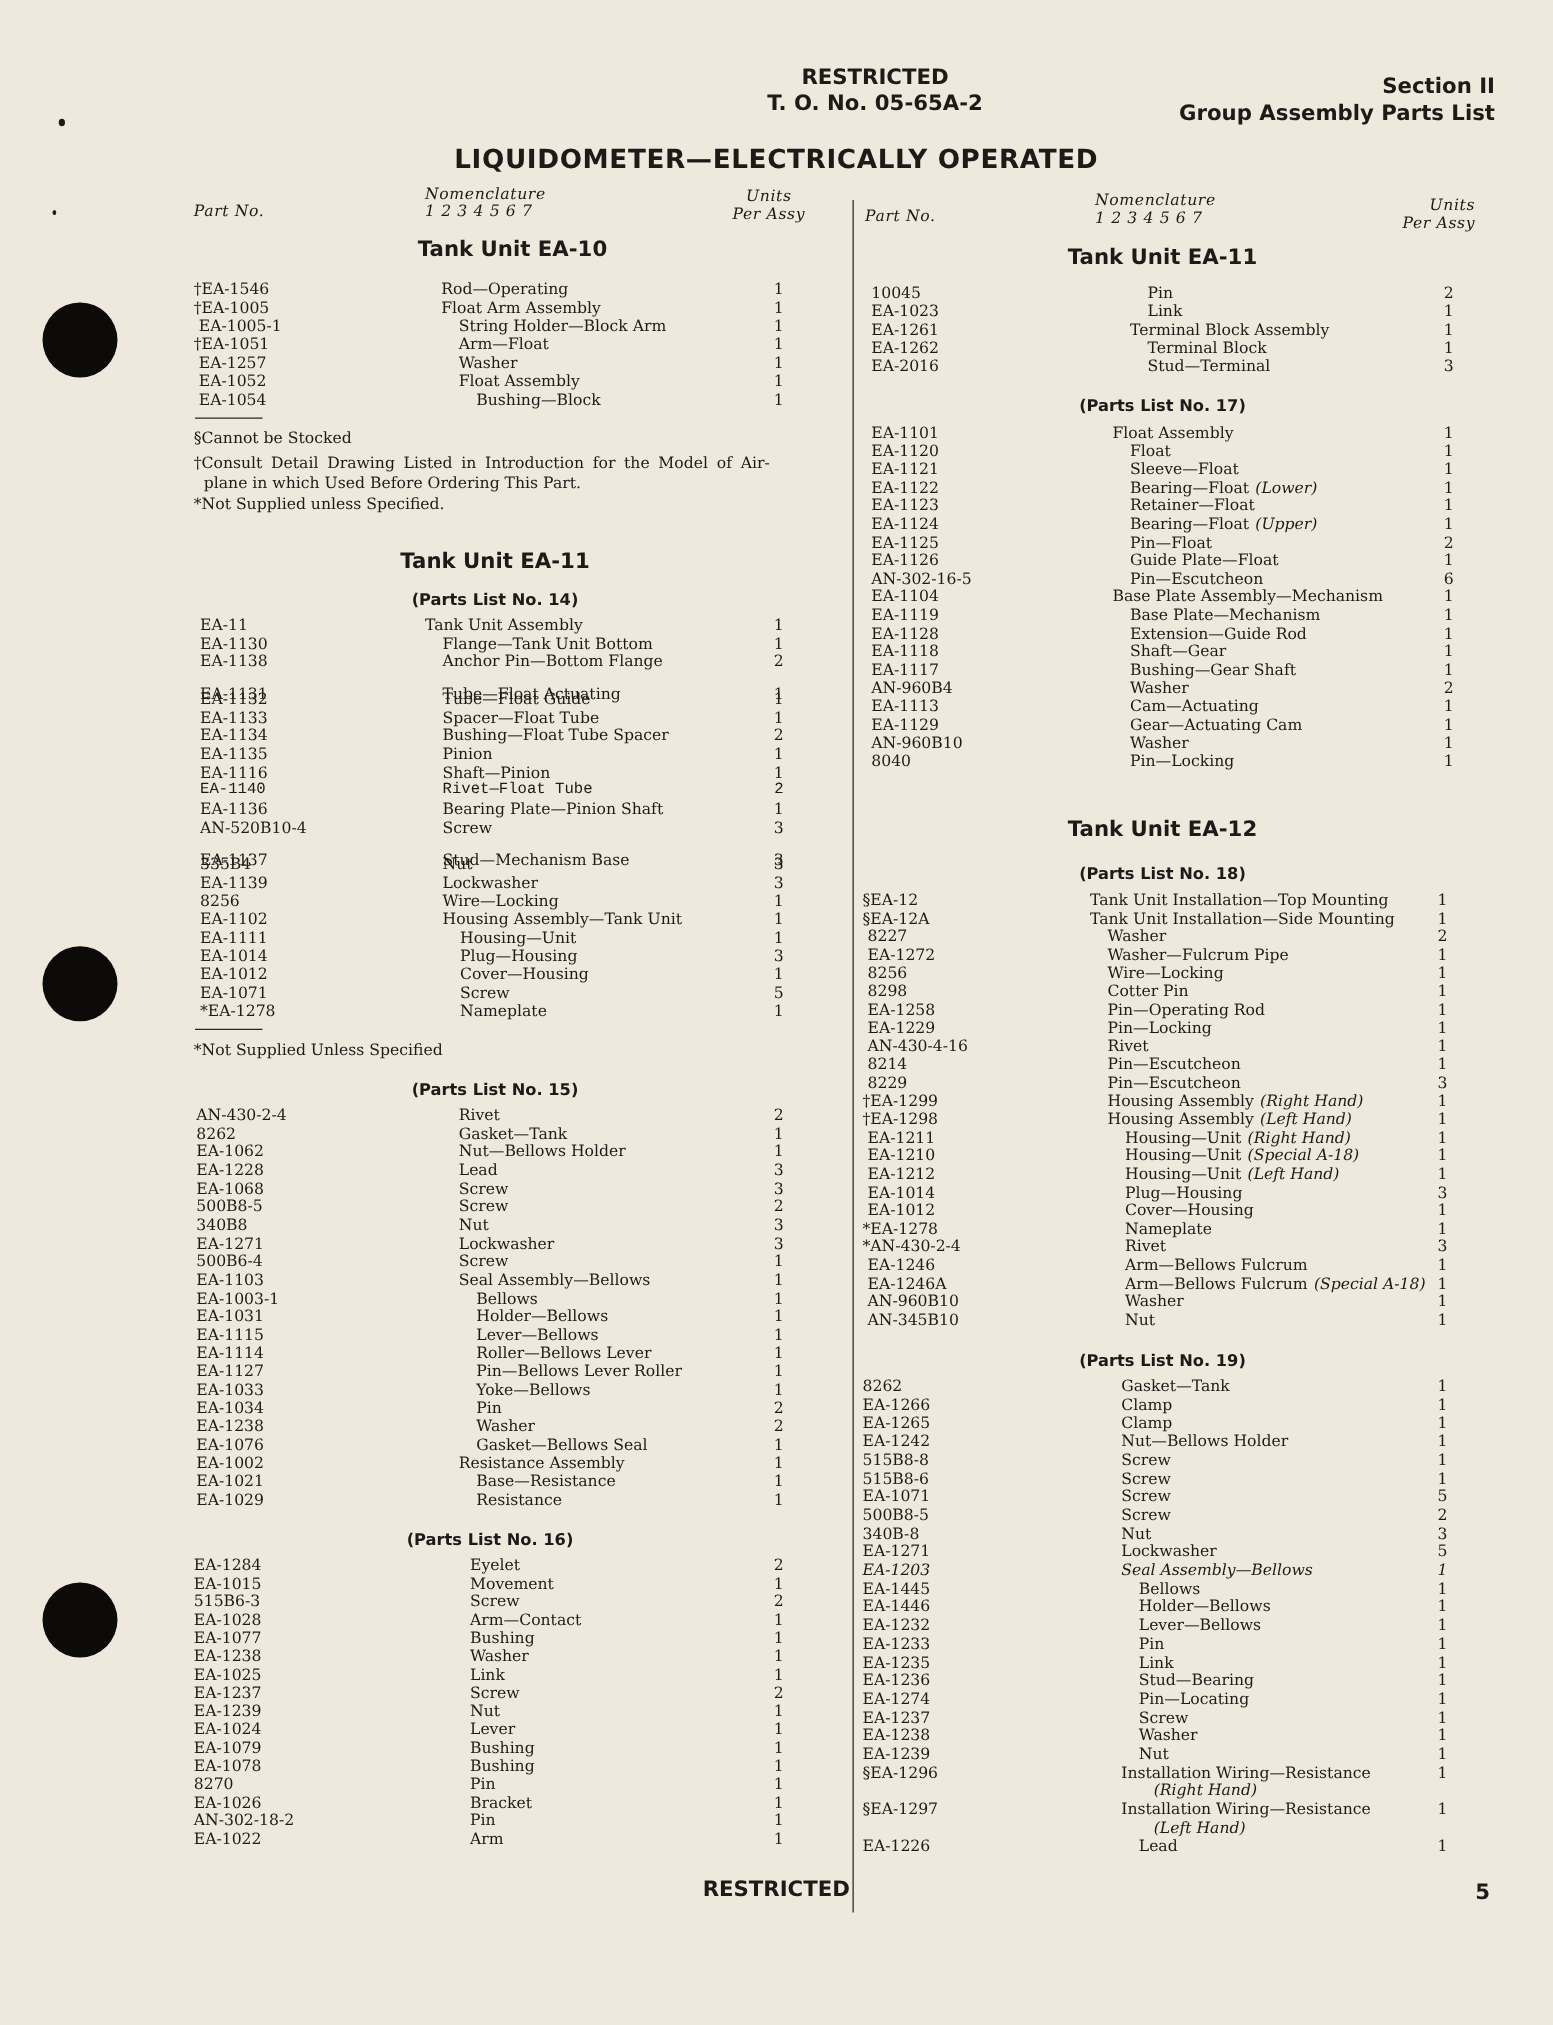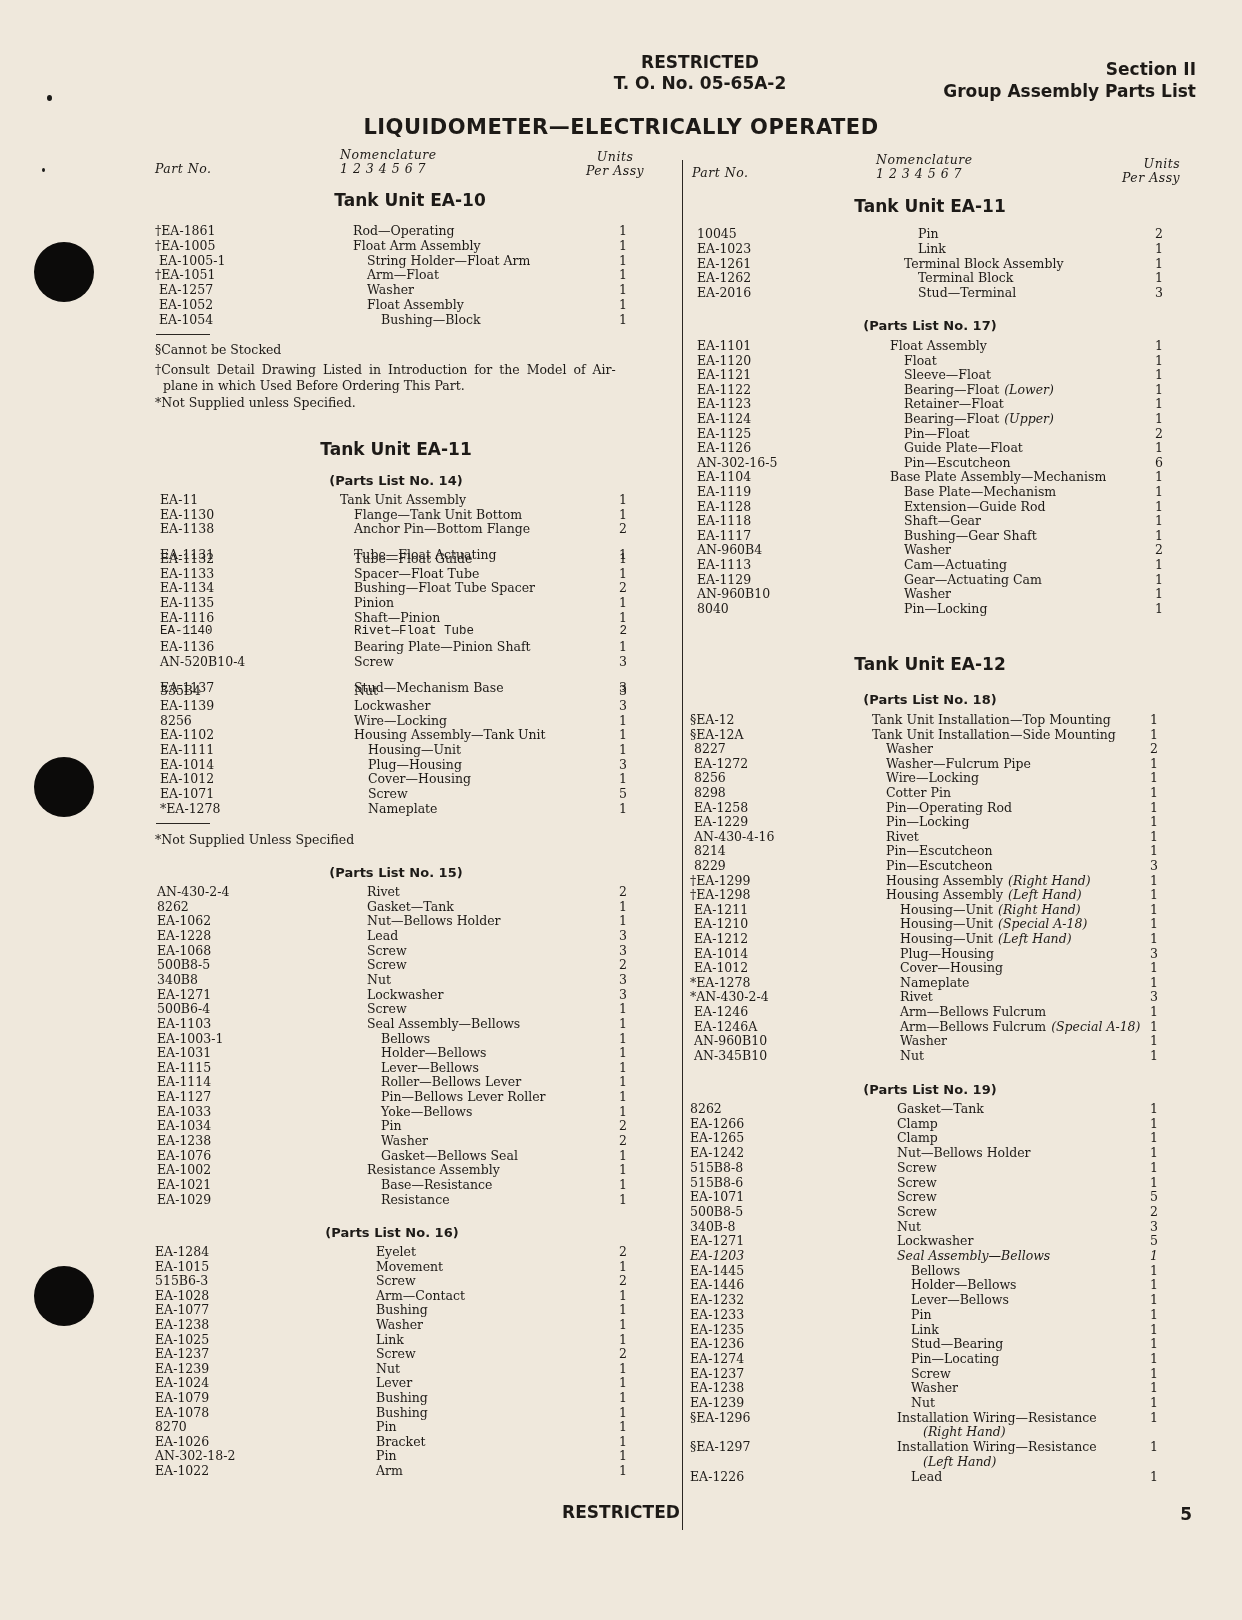--- a/index.html
+++ b/index.html
@@ -62,32 +62,32 @@
 <div class="colhdr" style="left:1122px;top:157px;text-align:right;">
   <div>Units</div>
   <div>Per Assy</div>
 </div>
 
 <div class="divider"></div>
 
 <div class="sec-title sans" style="left:280px;width:260px;top:190px;">Tank Unit EA-10</div>
 <div id="left-ea10">
     <div class="row" style="left: 155px; top: 223px; width: 472px;">
-      <span class="pn" style="left: 0px;">†EA-1861</span>
+      <span class="pn" style="left: 0px;">†EA-1546</span>
       <span class="nm" style="left: 198px;"><span>Rod—Operating</span></span>
       <span class="q" style="left: 452px;">1</span>
     </div>
     <div class="row" style="left: 155px; top: 237.8px; width: 472px;">
       <span class="pn" style="left: 0px;">†EA-1005</span>
       <span class="nm" style="left: 198px;"><span>Float Arm Assembly</span></span>
       <span class="q" style="left: 452px;">1</span>
     </div>
     <div class="row" style="left: 155px; top: 252.6px; width: 472px;">
       <span class="pn" style="left: 4px;">EA-1005-1</span>
-      <span class="nm" style="left: 212px;"><span>String Holder—Float Arm</span></span>
+      <span class="nm" style="left: 212px;"><span>String Holder—Block Arm</span></span>
       <span class="q" style="left: 452px;">1</span>
     </div>
     <div class="row" style="left: 155px; top: 267.4px; width: 472px;">
       <span class="pn" style="left: 0px;">†EA-1051</span>
       <span class="nm" style="left: 212px;"><span>Arm—Float</span></span>
       <span class="q" style="left: 452px;">1</span>
     </div>
     <div class="row" style="left: 155px; top: 282.2px; width: 472px;">
       <span class="pn" style="left: 4px;">EA-1257</span>
       <span class="nm" style="left: 212px;"><span>Washer</span></span>

